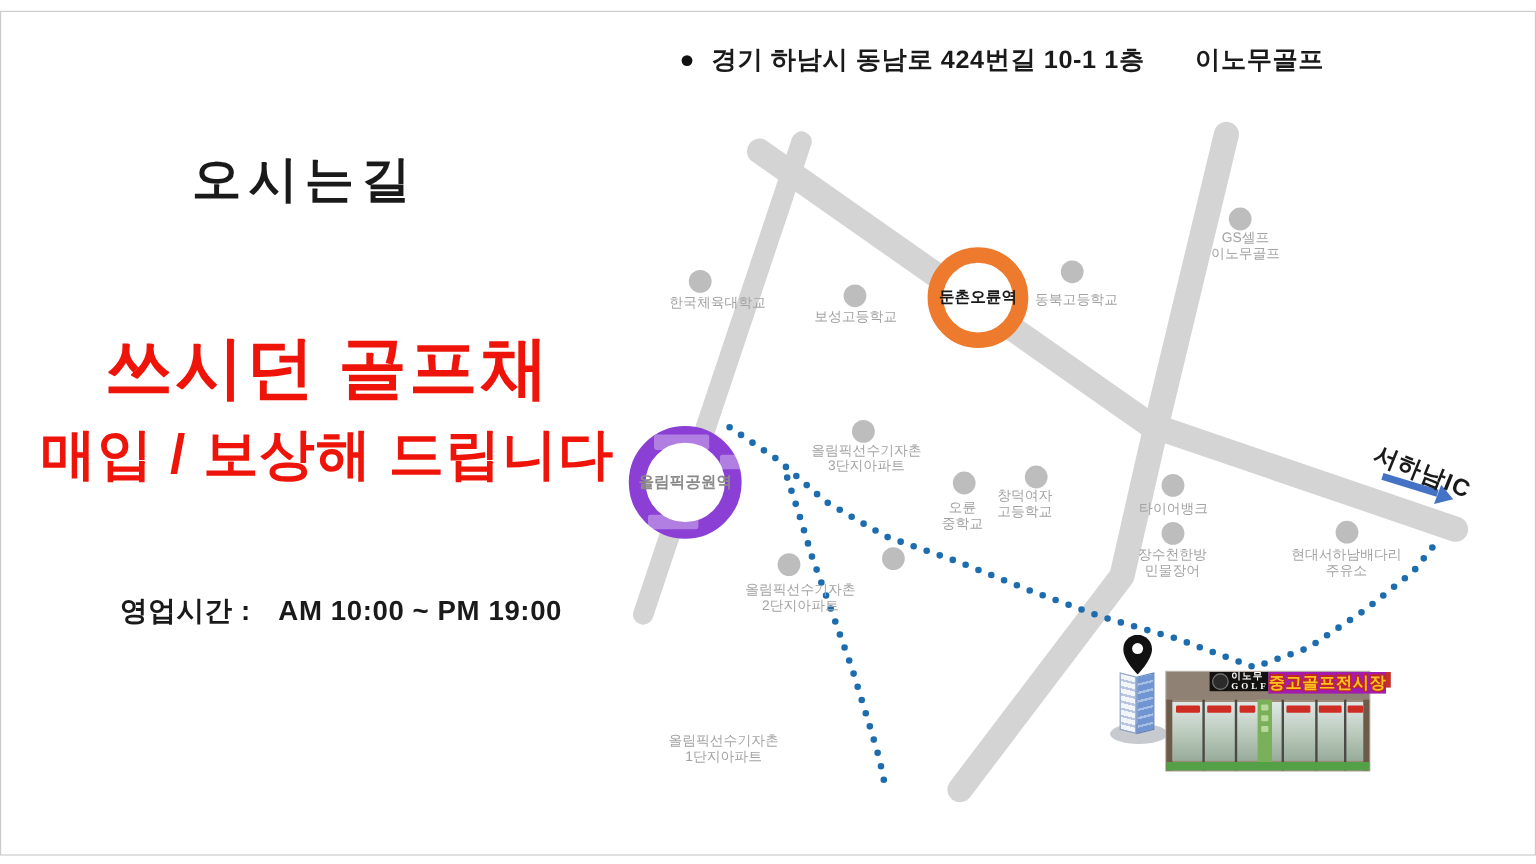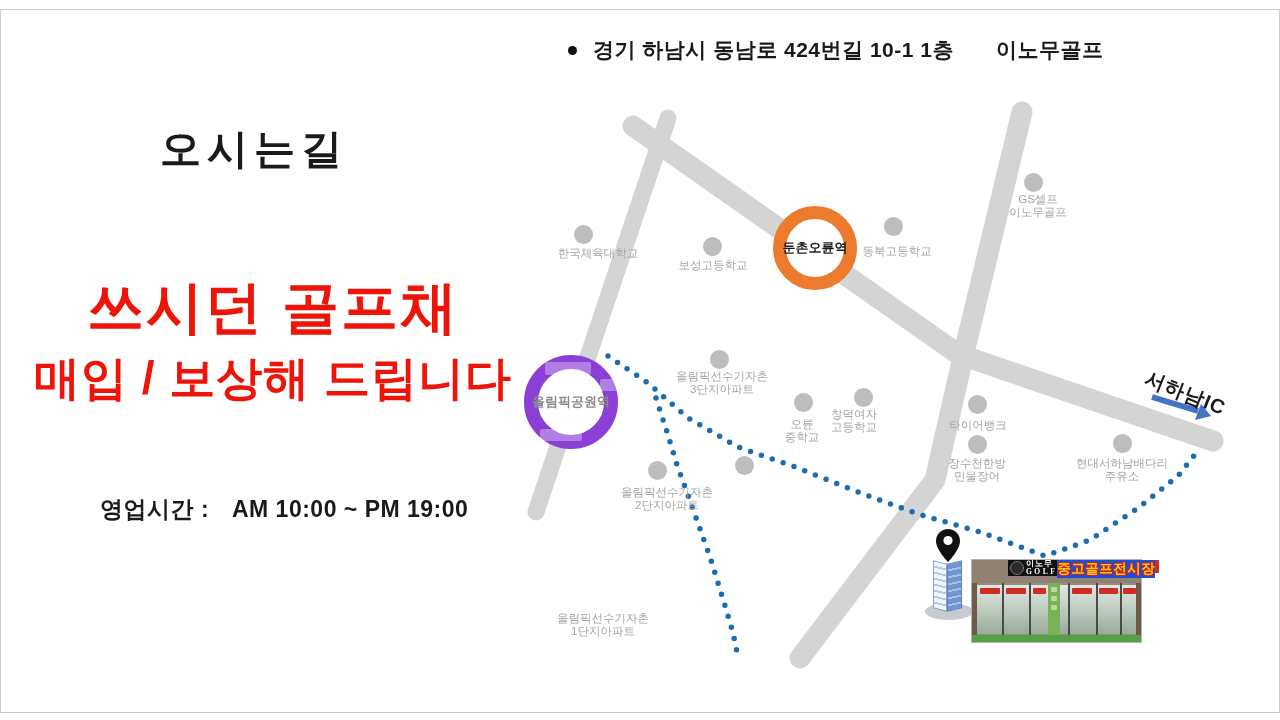--- a/index.html
+++ b/index.html
@@ -39,21 +39,21 @@
   .building .face-r{position:absolute;left:22px;top:6px;width:15px;height:48px;background:repeating-linear-gradient(#6f96d3 0 5px,#a9c0e6 5px 7px);transform:skewY(-14deg);border:1px solid #5d7fba;box-sizing:border-box;}
 
   
   .photo{position:absolute;z-index:5;left:972px;top:560px;width:169px;height:82px;box-shadow:0 0 0 1px #b9b2a8;background:#8f8274;}
   .photo .sign{position:absolute;left:0;top:0;right:0;height:23px;display:flex;align-items:flex-start;padding-left:36px;}
   .photo .sign-left{width:56px;background:#141210;display:flex;align-items:center;padding-left:2px;box-sizing:border-box;}
   .photo .logo{width:12px;height:12px;border-radius:50%;background:#2b2b2b;border:1px solid #777;flex:none;}
   .photo .brand-col{display:flex;flex-direction:column;margin-left:2px;color:#fff;font-weight:bold;line-height:8px;}
   .photo .brand-col .b1{font-size:8px;letter-spacing:1px;}
   .photo .brand-col .b2{font-size:7.5px;letter-spacing:2.5px;font-family:Liberation Serif, serif;}
-  .photo .sign-mid{flex:1;background:#1d4ed8;display:flex;align-items:center;justify-content:center;}
+  .photo .sign-mid{flex:1;background:#a21caf;display:flex;align-items:center;justify-content:center;}
   .photo .sign-main{font-size:13.5px;font-weight:bold;color:#ffc21e;letter-spacing:.5px;text-shadow:1px 1px 0 #c2281e,-1px -1px 0 #c2281e,1px -1px 0 #c2281e,-1px 1px 0 #c2281e;white-space:nowrap;}
   .photo .sign-right{width:15px;background:#c53028;display:flex;flex-direction:column;justify-content:center;gap:2px;padding:0 2px;box-sizing:border-box;}
   .photo .sign-right i{display:block;height:3px;background:#ffd34d;border-radius:1px;}
   .photo .body{position:absolute;left:0;top:23px;right:0;bottom:0;background:#9b8b7b;}
   .photo .pillar{position:absolute;top:0;bottom:0;width:5px;background:#6e5a49;}
   .photo .glass{position:absolute;left:5px;right:5px;top:2px;bottom:8px;background:linear-gradient(#dfe8e6 0%,#b9c9ba 55%,#98ab9a 100%);}
   .photo .mullion{position:absolute;top:0;bottom:0;width:2px;background:#4c4a46;}
   .photo .banner{position:absolute;top:5px;height:6px;background:#cf2d24;border-radius:1px;}
   .photo .gpillar{position:absolute;left:76px;top:0;bottom:6px;width:12px;background:#7bb05a;}
   .photo .gpillar i{display:block;width:6px;height:5px;margin:4px auto 0;background:#b9d99c;border-radius:1px;}

